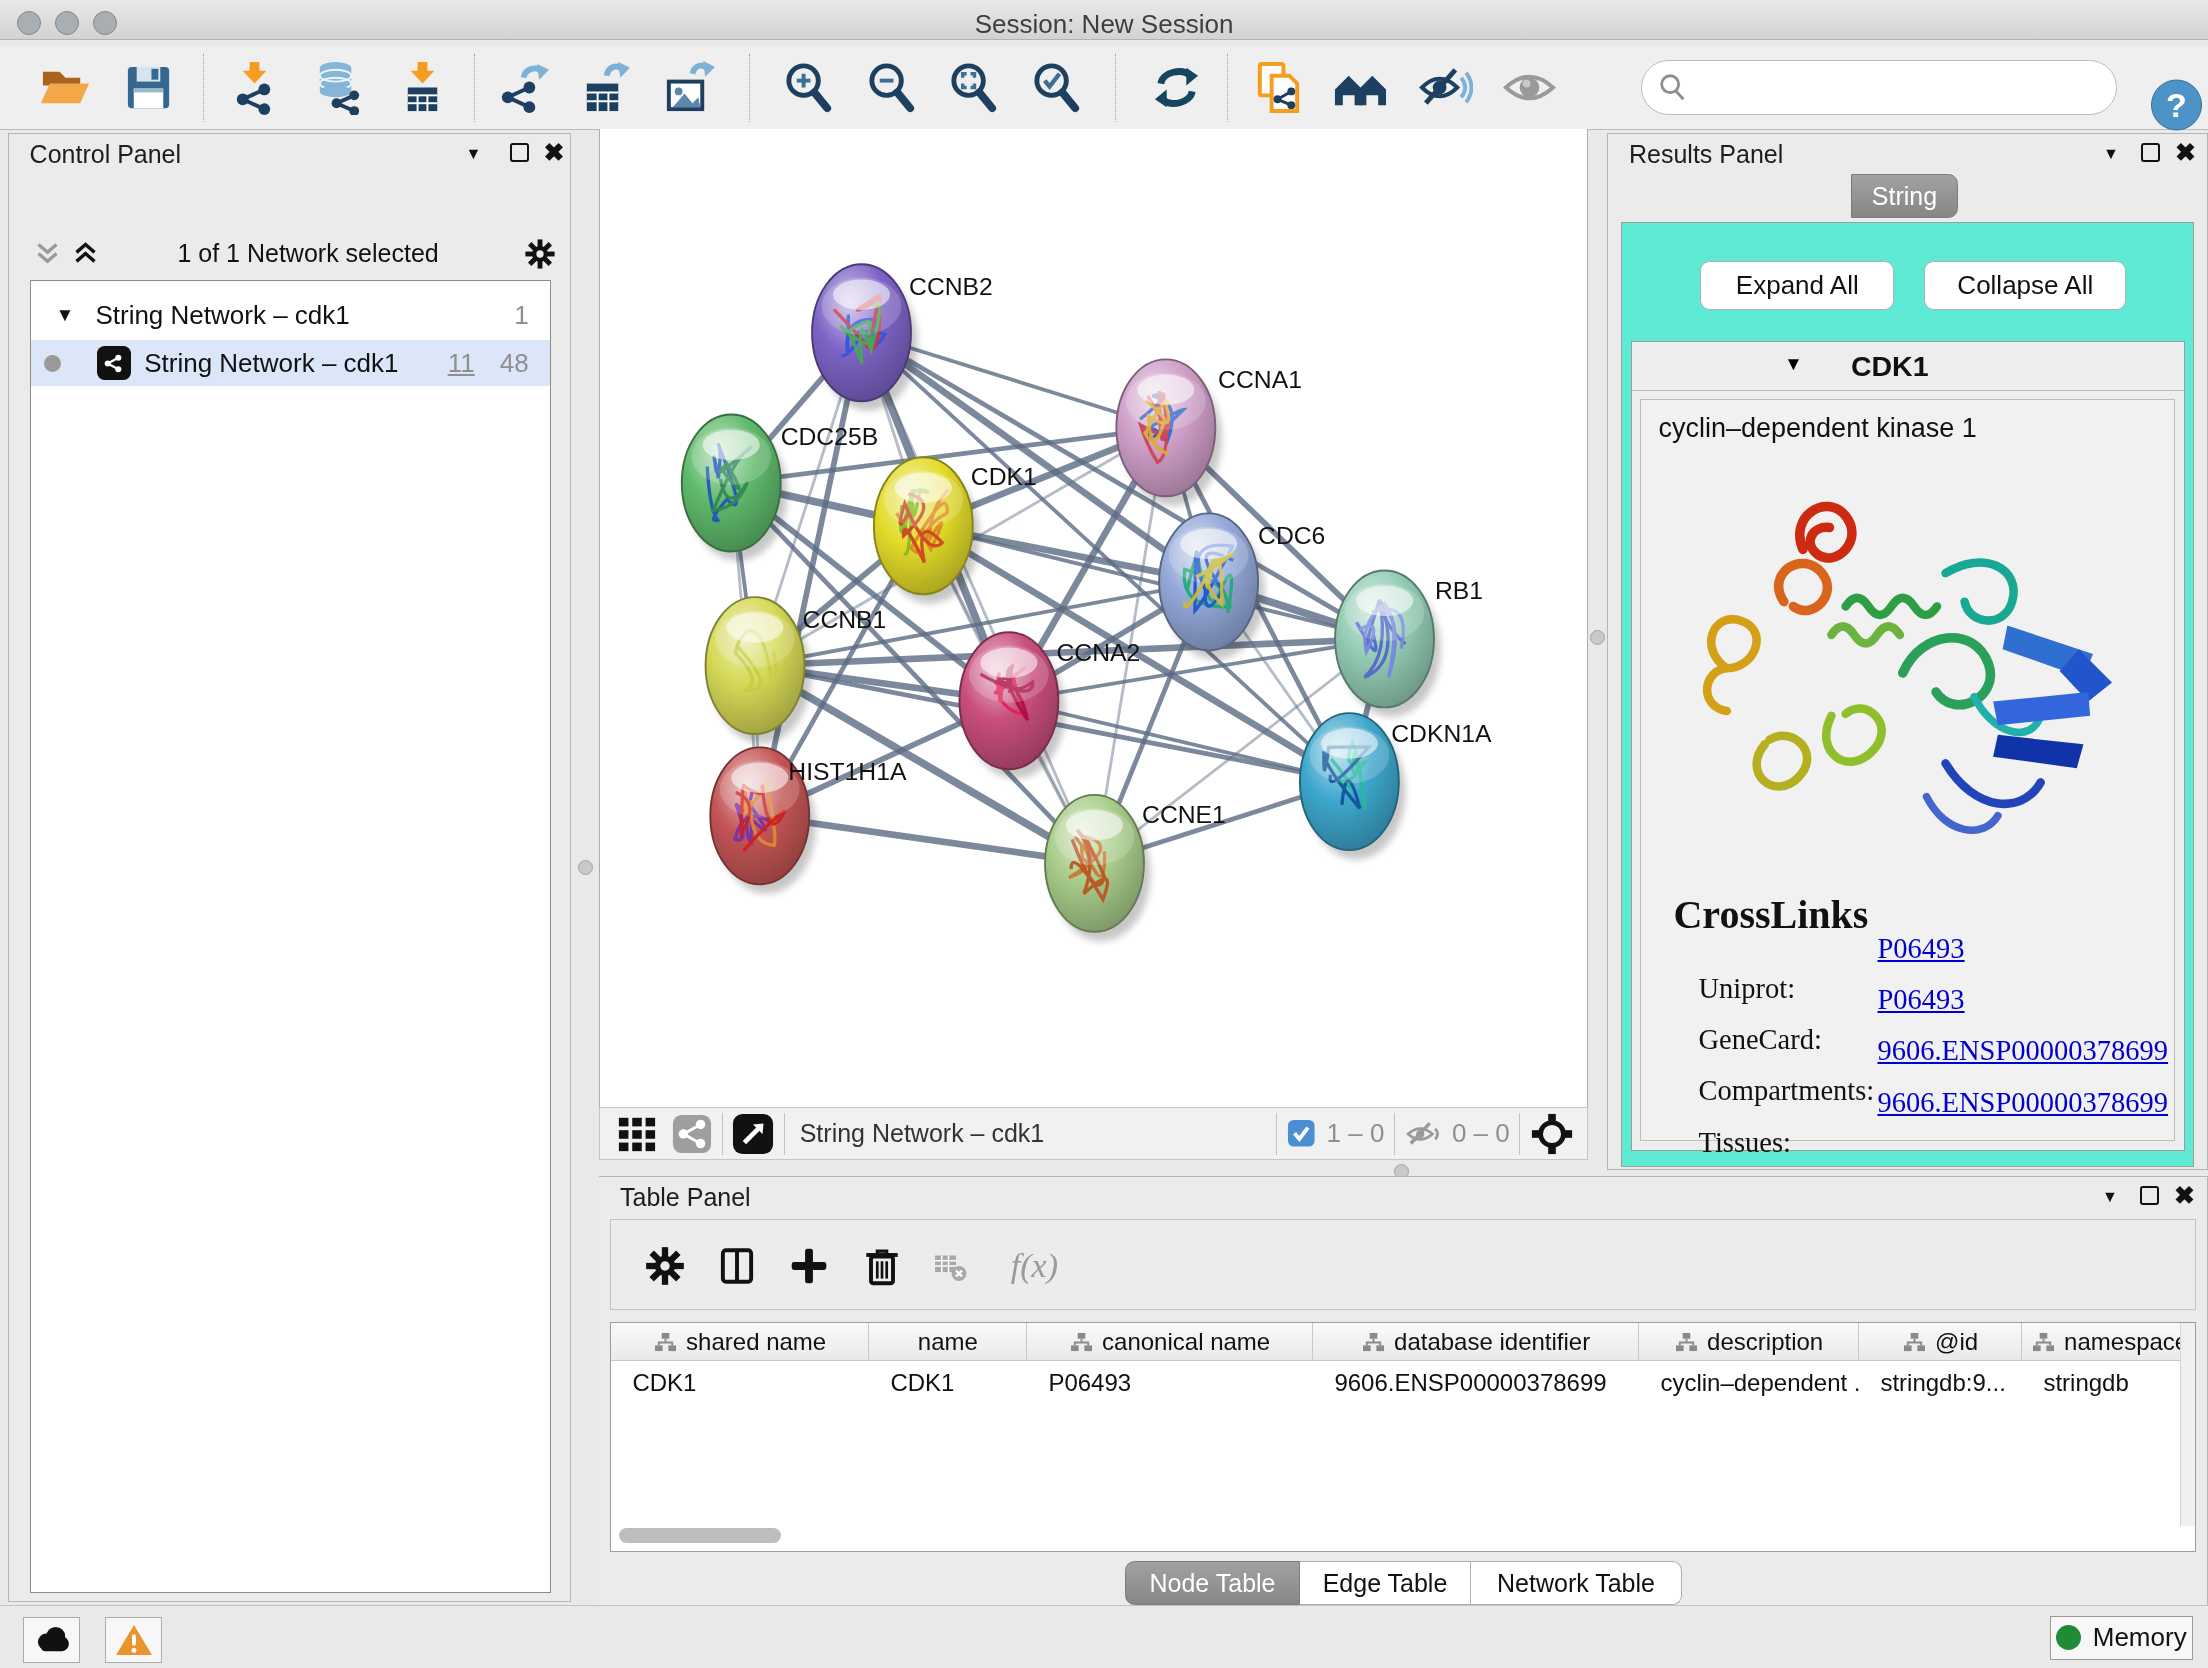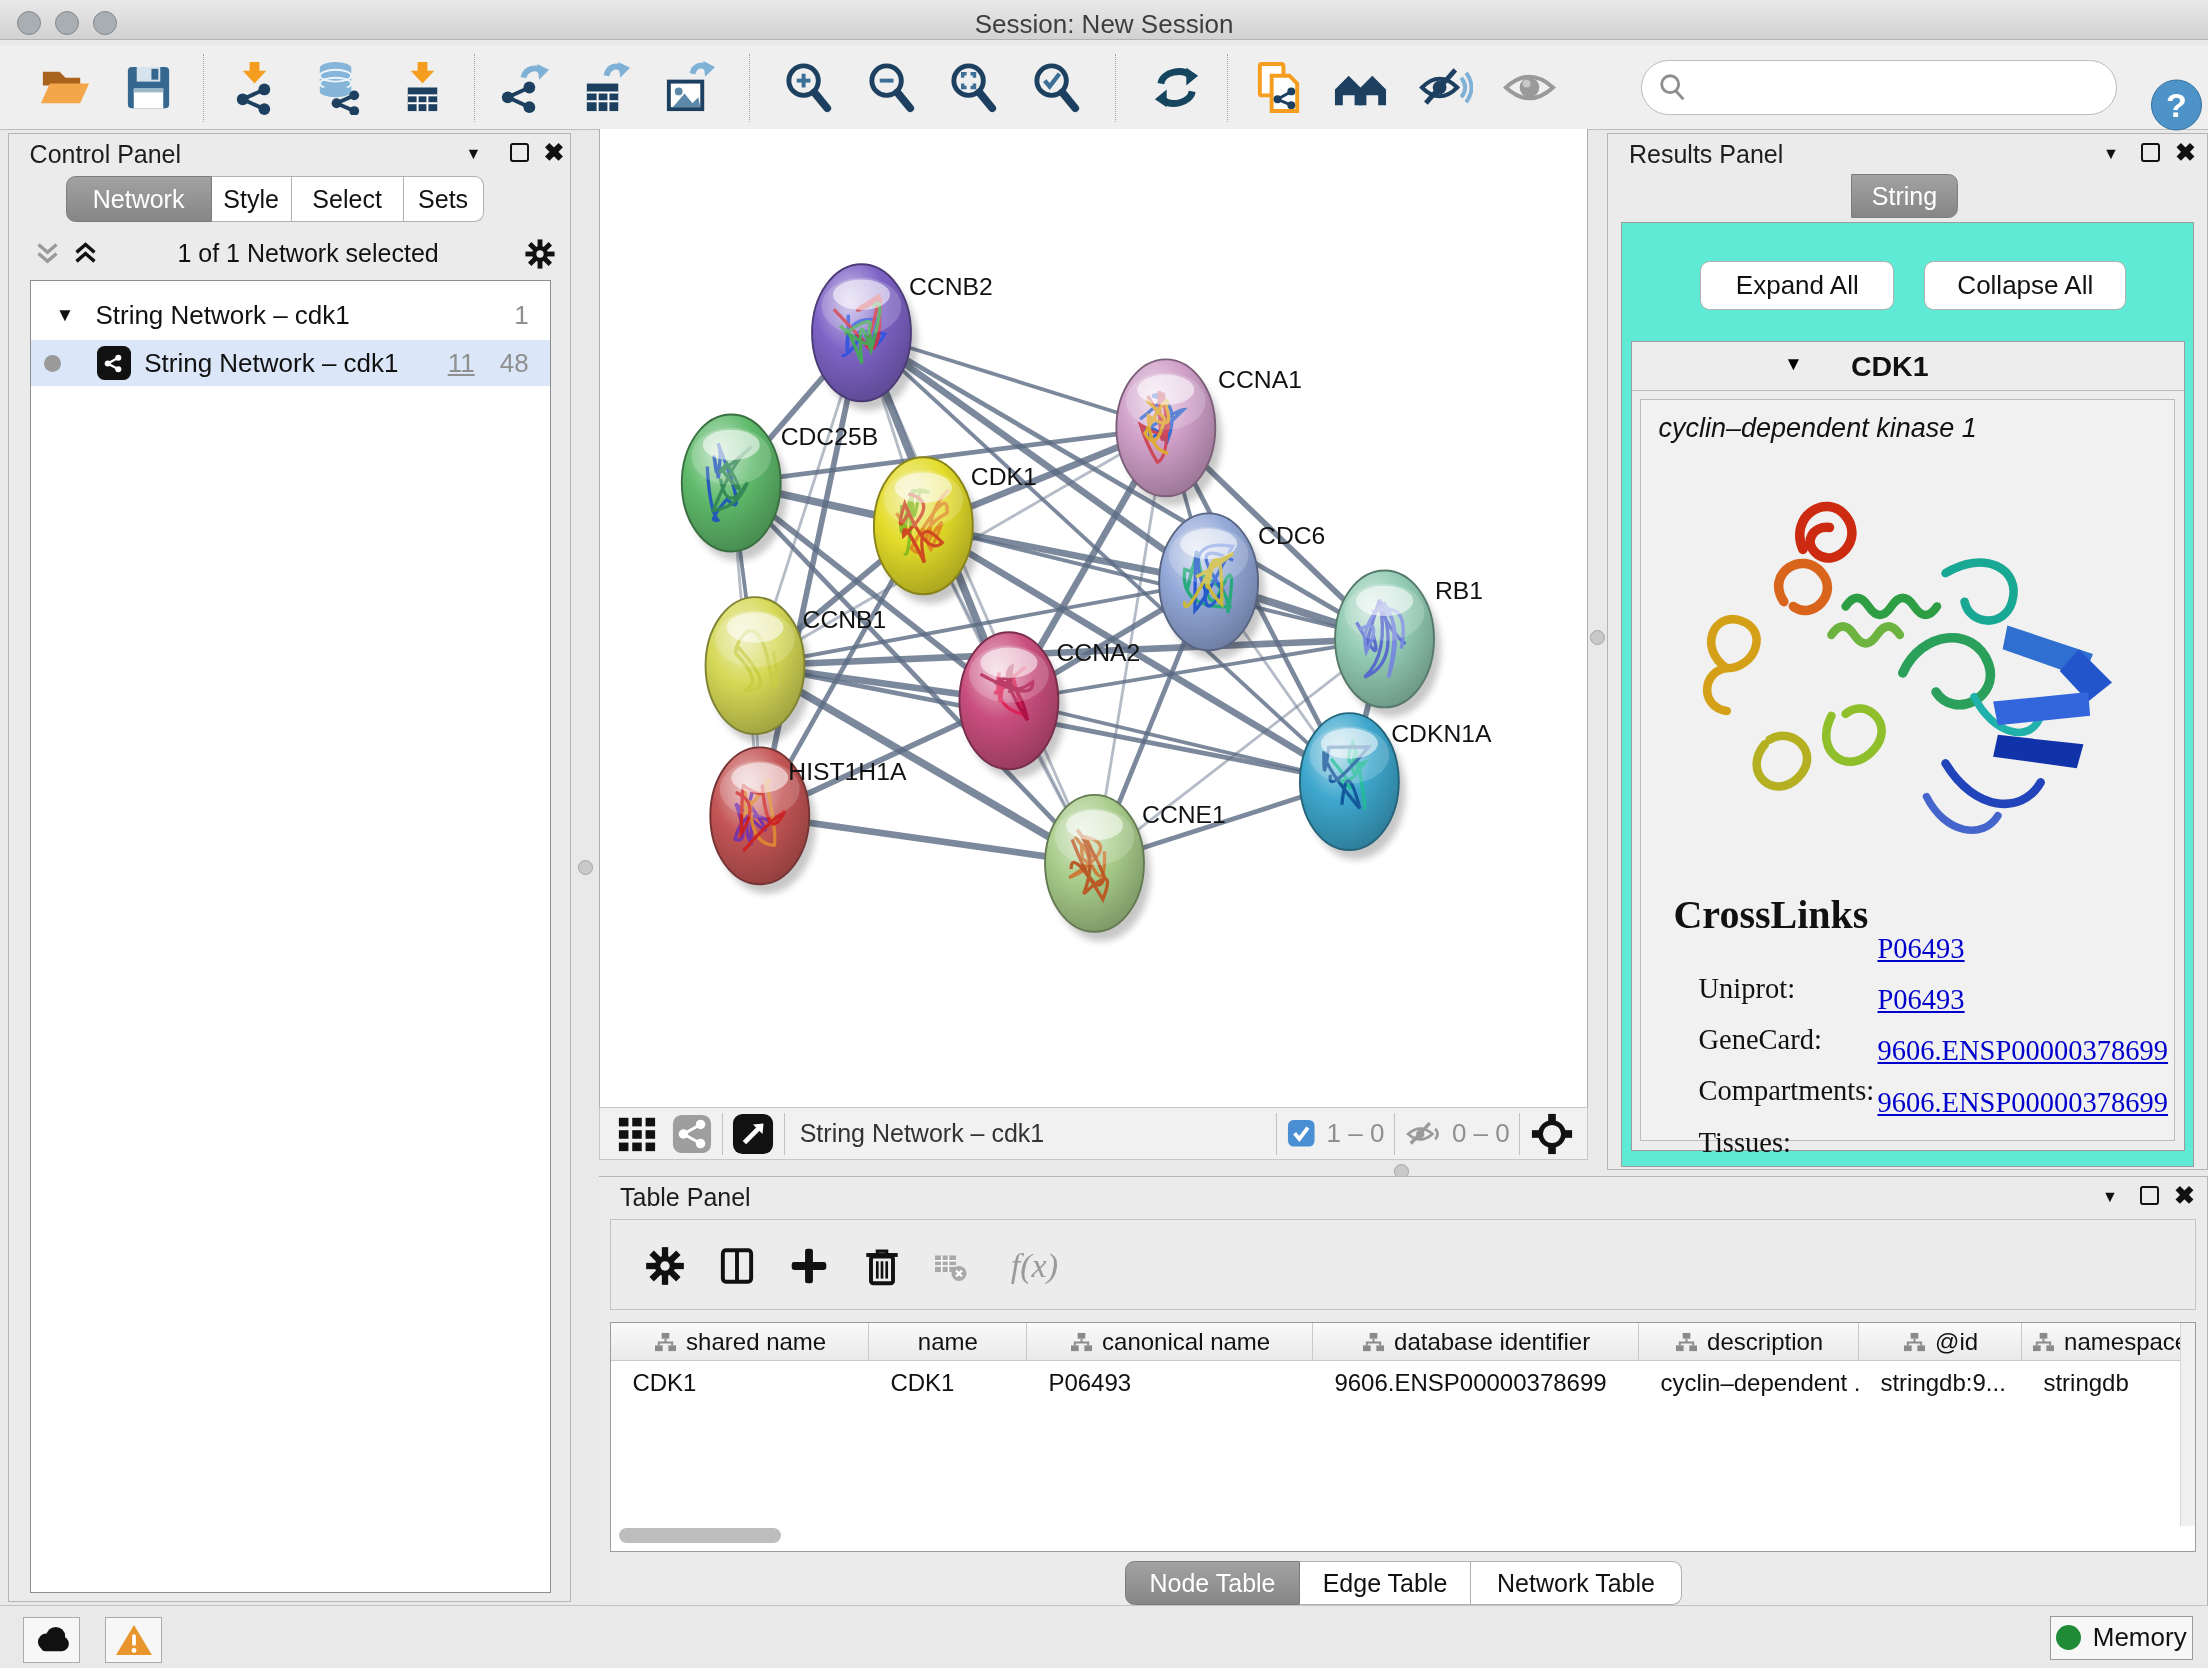--- a/index.html
+++ b/index.html
@@ -306,26 +306,20 @@
 </div>
 
 <div class="panel" id="control-panel" style="left:7.6px; top:133px; width:563px; height:1469px;">
   <div class="panel-head">
     <span class="panel-title">Control Panel</span>
     <span class="ph-caret" style="left:457px">▼</span>
     <span class="ph-float" style="left:501px"></span>
     <span class="ph-close" style="left:535px">✖</span>
   </div>
 
-  <div class="seg" style="left:57px; top:42px; height:46px;">
-    <div class="tab sel" style="width:146px">Network</div>
-    <div class="tab" style="width:80px">Style</div>
-    <div class="tab" style="width:112px">Select</div>
-    <div class="tab" style="width:80px">Sets</div>
-  </div>
 
   <div class="abs" style="left:0; top:95px; width:100%; height:49px;">
     <svg class="abs" style="left:25px; top:11.4px" width="27" height="27" viewBox="0 0 24 24">
       <g fill="none" stroke="#9a9a9a" stroke-width="3">
           <polyline points="4,4 12,11 20,4"></polyline>
           <polyline points="4,12 12,19 20,12"></polyline>
         </g>
     </svg>
     <svg class="abs" style="left:63px; top:11.4px" width="27" height="27" viewBox="0 0 24 24">
       <g fill="none" stroke="#111" stroke-width="3">
@@ -720,21 +714,21 @@
   <div id="res-box">
     <div class="res-btn" style="left:78px; width:194px;">Expand All</div>
     <div class="res-btn" style="left:302px; width:202px;">Collapse All</div>
 
     <div id="res-section">
       <div id="res-gene-head">
         <span class="abs" style="left:152px; top:11.4px; font-size:19px;">▼</span>
         <span class="abs" style="left:219px; top:7.6px; font-size:28.5px; font-weight:bold; color:#111;">CDK1</span>
       </div>
       <div id="res-desc-box">
-        <div class="abs" style="left:17px; top:13.3px; font-size:27px; color:#111;font-style:italic;">cyclin–dependent kinase 1</div>
+        <div class="abs" style="left:17px; top:13.3px; font-size:27px; color:#111;">cyclin–dependent kinase 1</div>
 
         <svg class="abs" style="left:19px; top:59px" width="495" height="409" viewBox="0 0 520 430">
           <g fill="none" stroke-linecap="round">
             <path d="M150 95 C135 60,175 35,195 60 C215 85,185 115,165 100 C150 88,160 70,178 72" stroke="#cc2b12" stroke-width="10"></path>
             <path d="M130 150 C110 120,150 95,170 120 C188 142,160 170,140 155" stroke="#d9651c" stroke-width="10"></path>
             <path d="M70 220 C40 200,55 160,85 170 C115 180,100 220,70 220 C45 222,40 260,70 265" stroke="#d4a017" stroke-width="9"></path>
             <path d="M110 300 C85 330,120 360,145 335 C170 310,140 280,115 295" stroke="#b5b022" stroke-width="9"></path>
             <path d="M180 270 C160 310,200 335,225 305 C248 278,215 250,195 268" stroke="#8fbf2a" stroke-width="9"></path>
             <path d="M195 155 q12 -18 24 0 q12 18 24 0 q12 -18 24 0 q12 18 24 0" stroke="#2e9e44" stroke-width="9"></path>
             <path d="M180 185 q12 -18 24 0 q12 18 24 0 q12 -18 24 0" stroke="#6db33f" stroke-width="9"></path>

